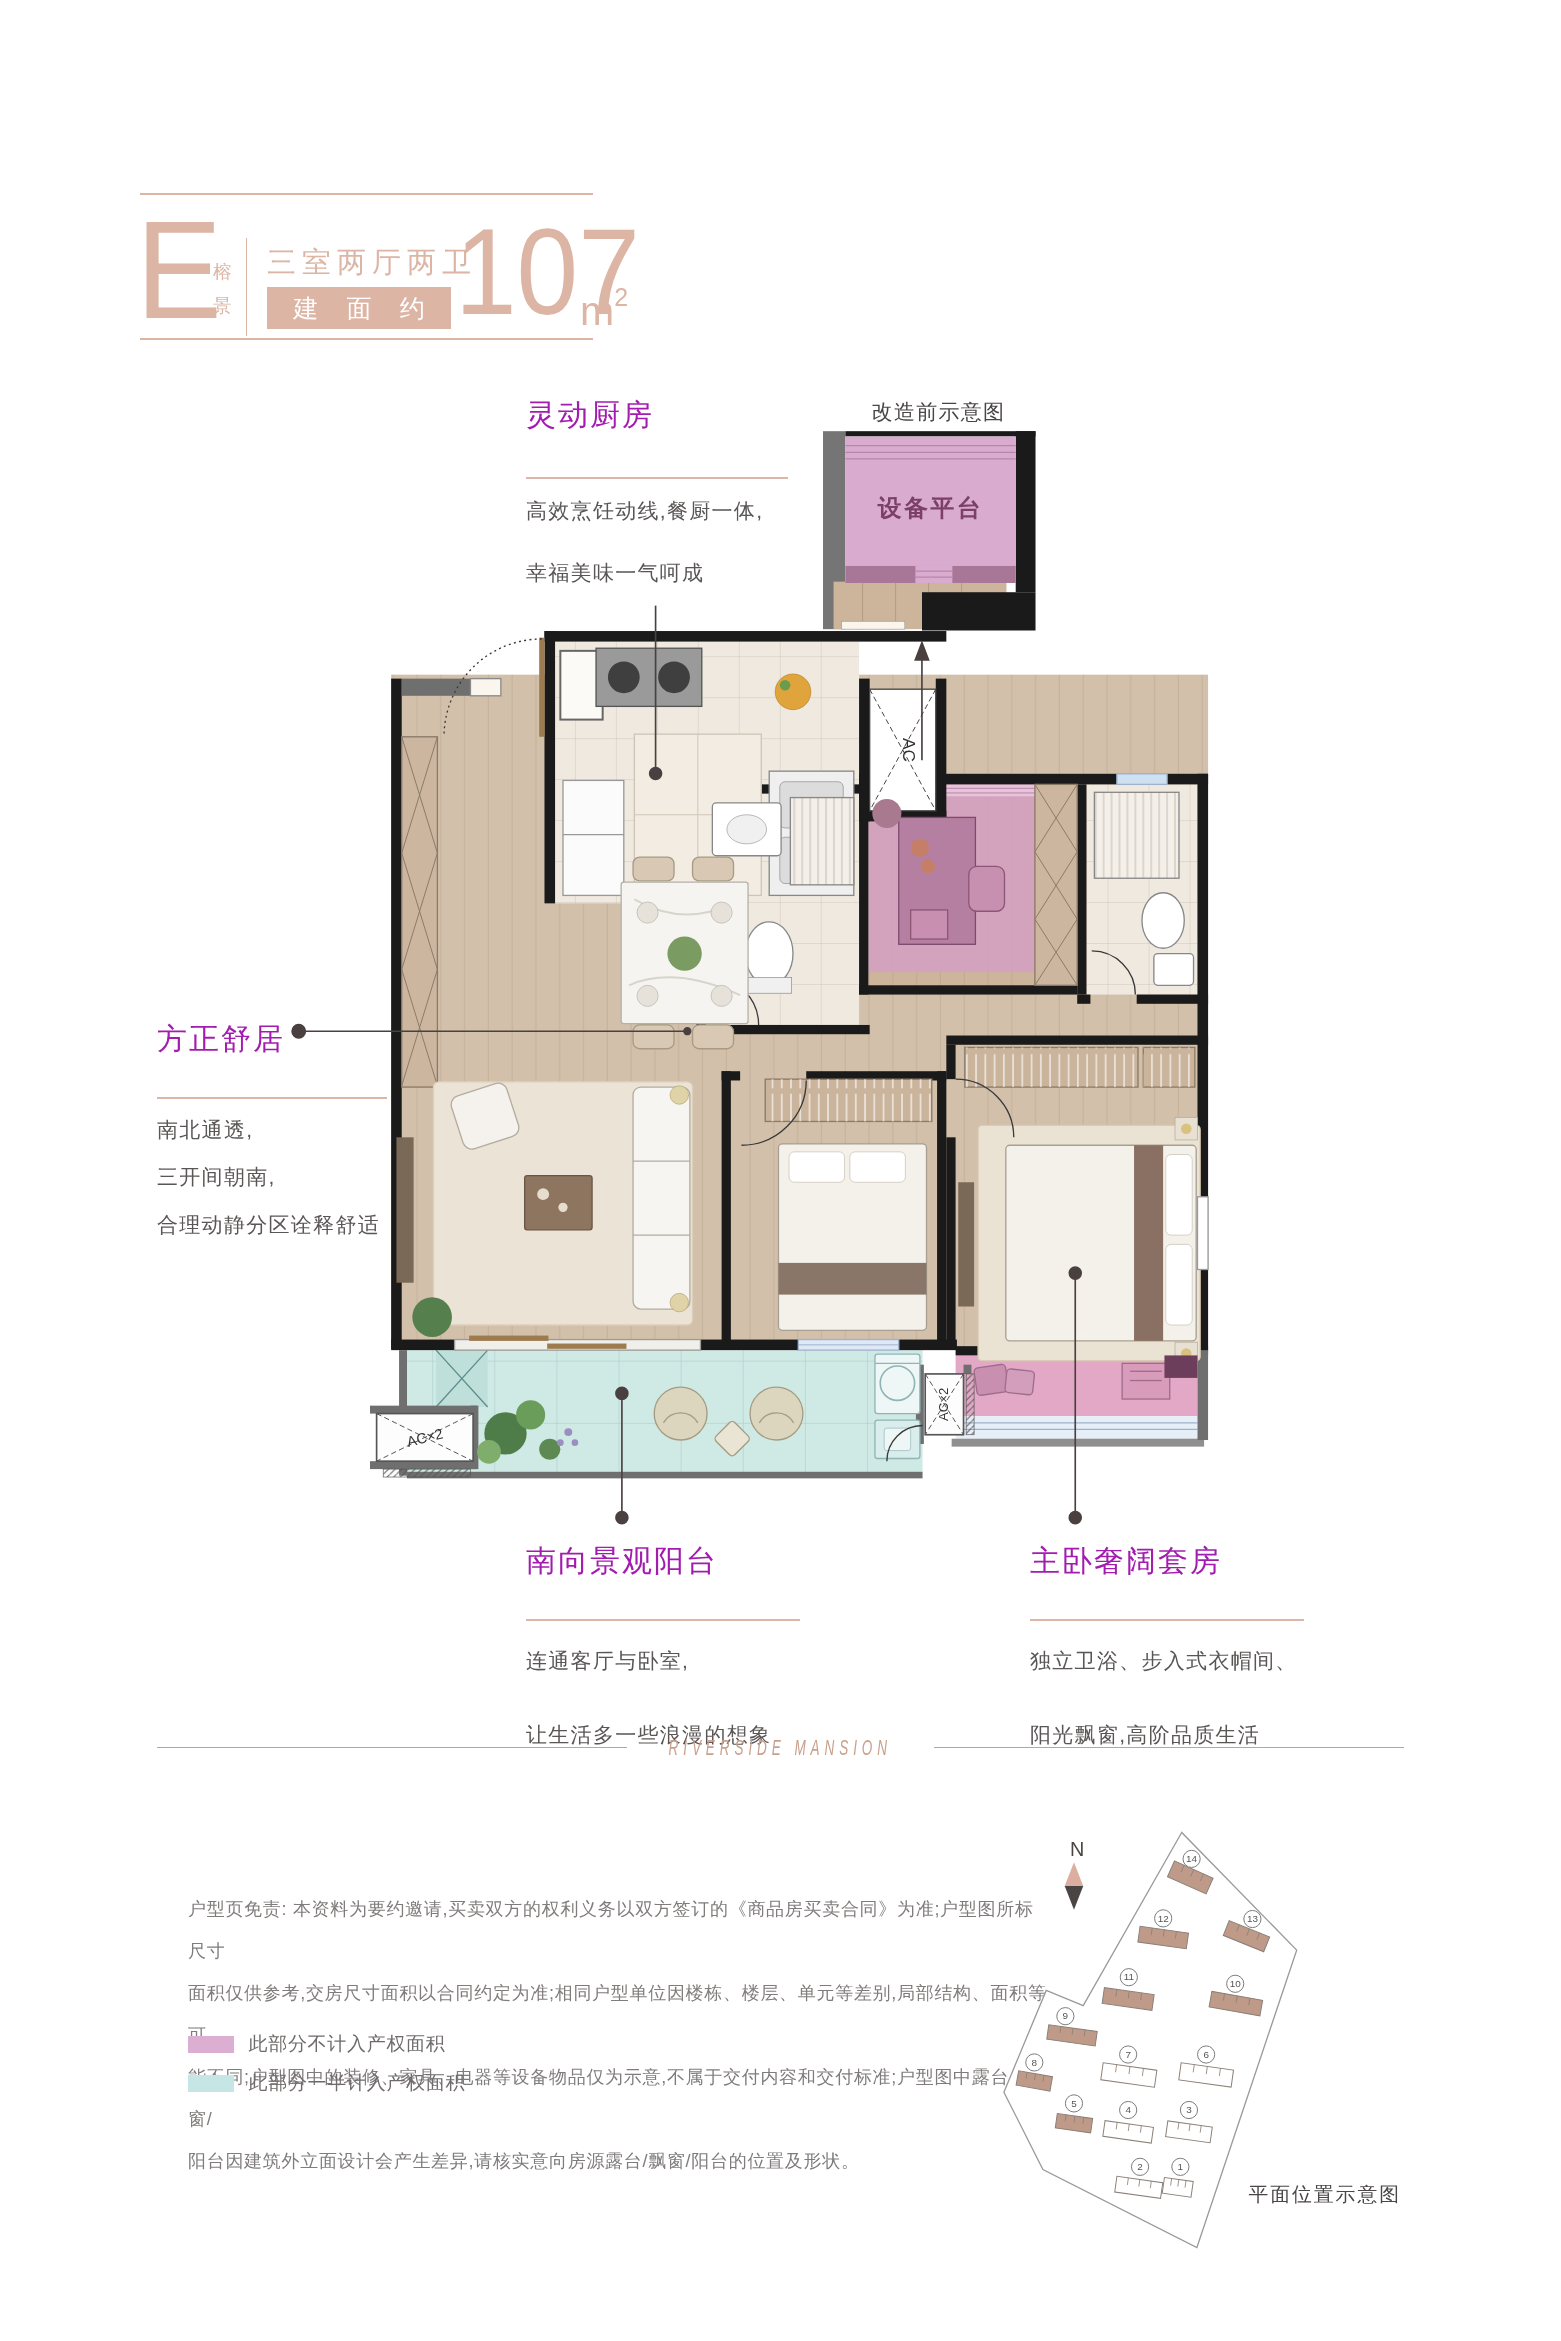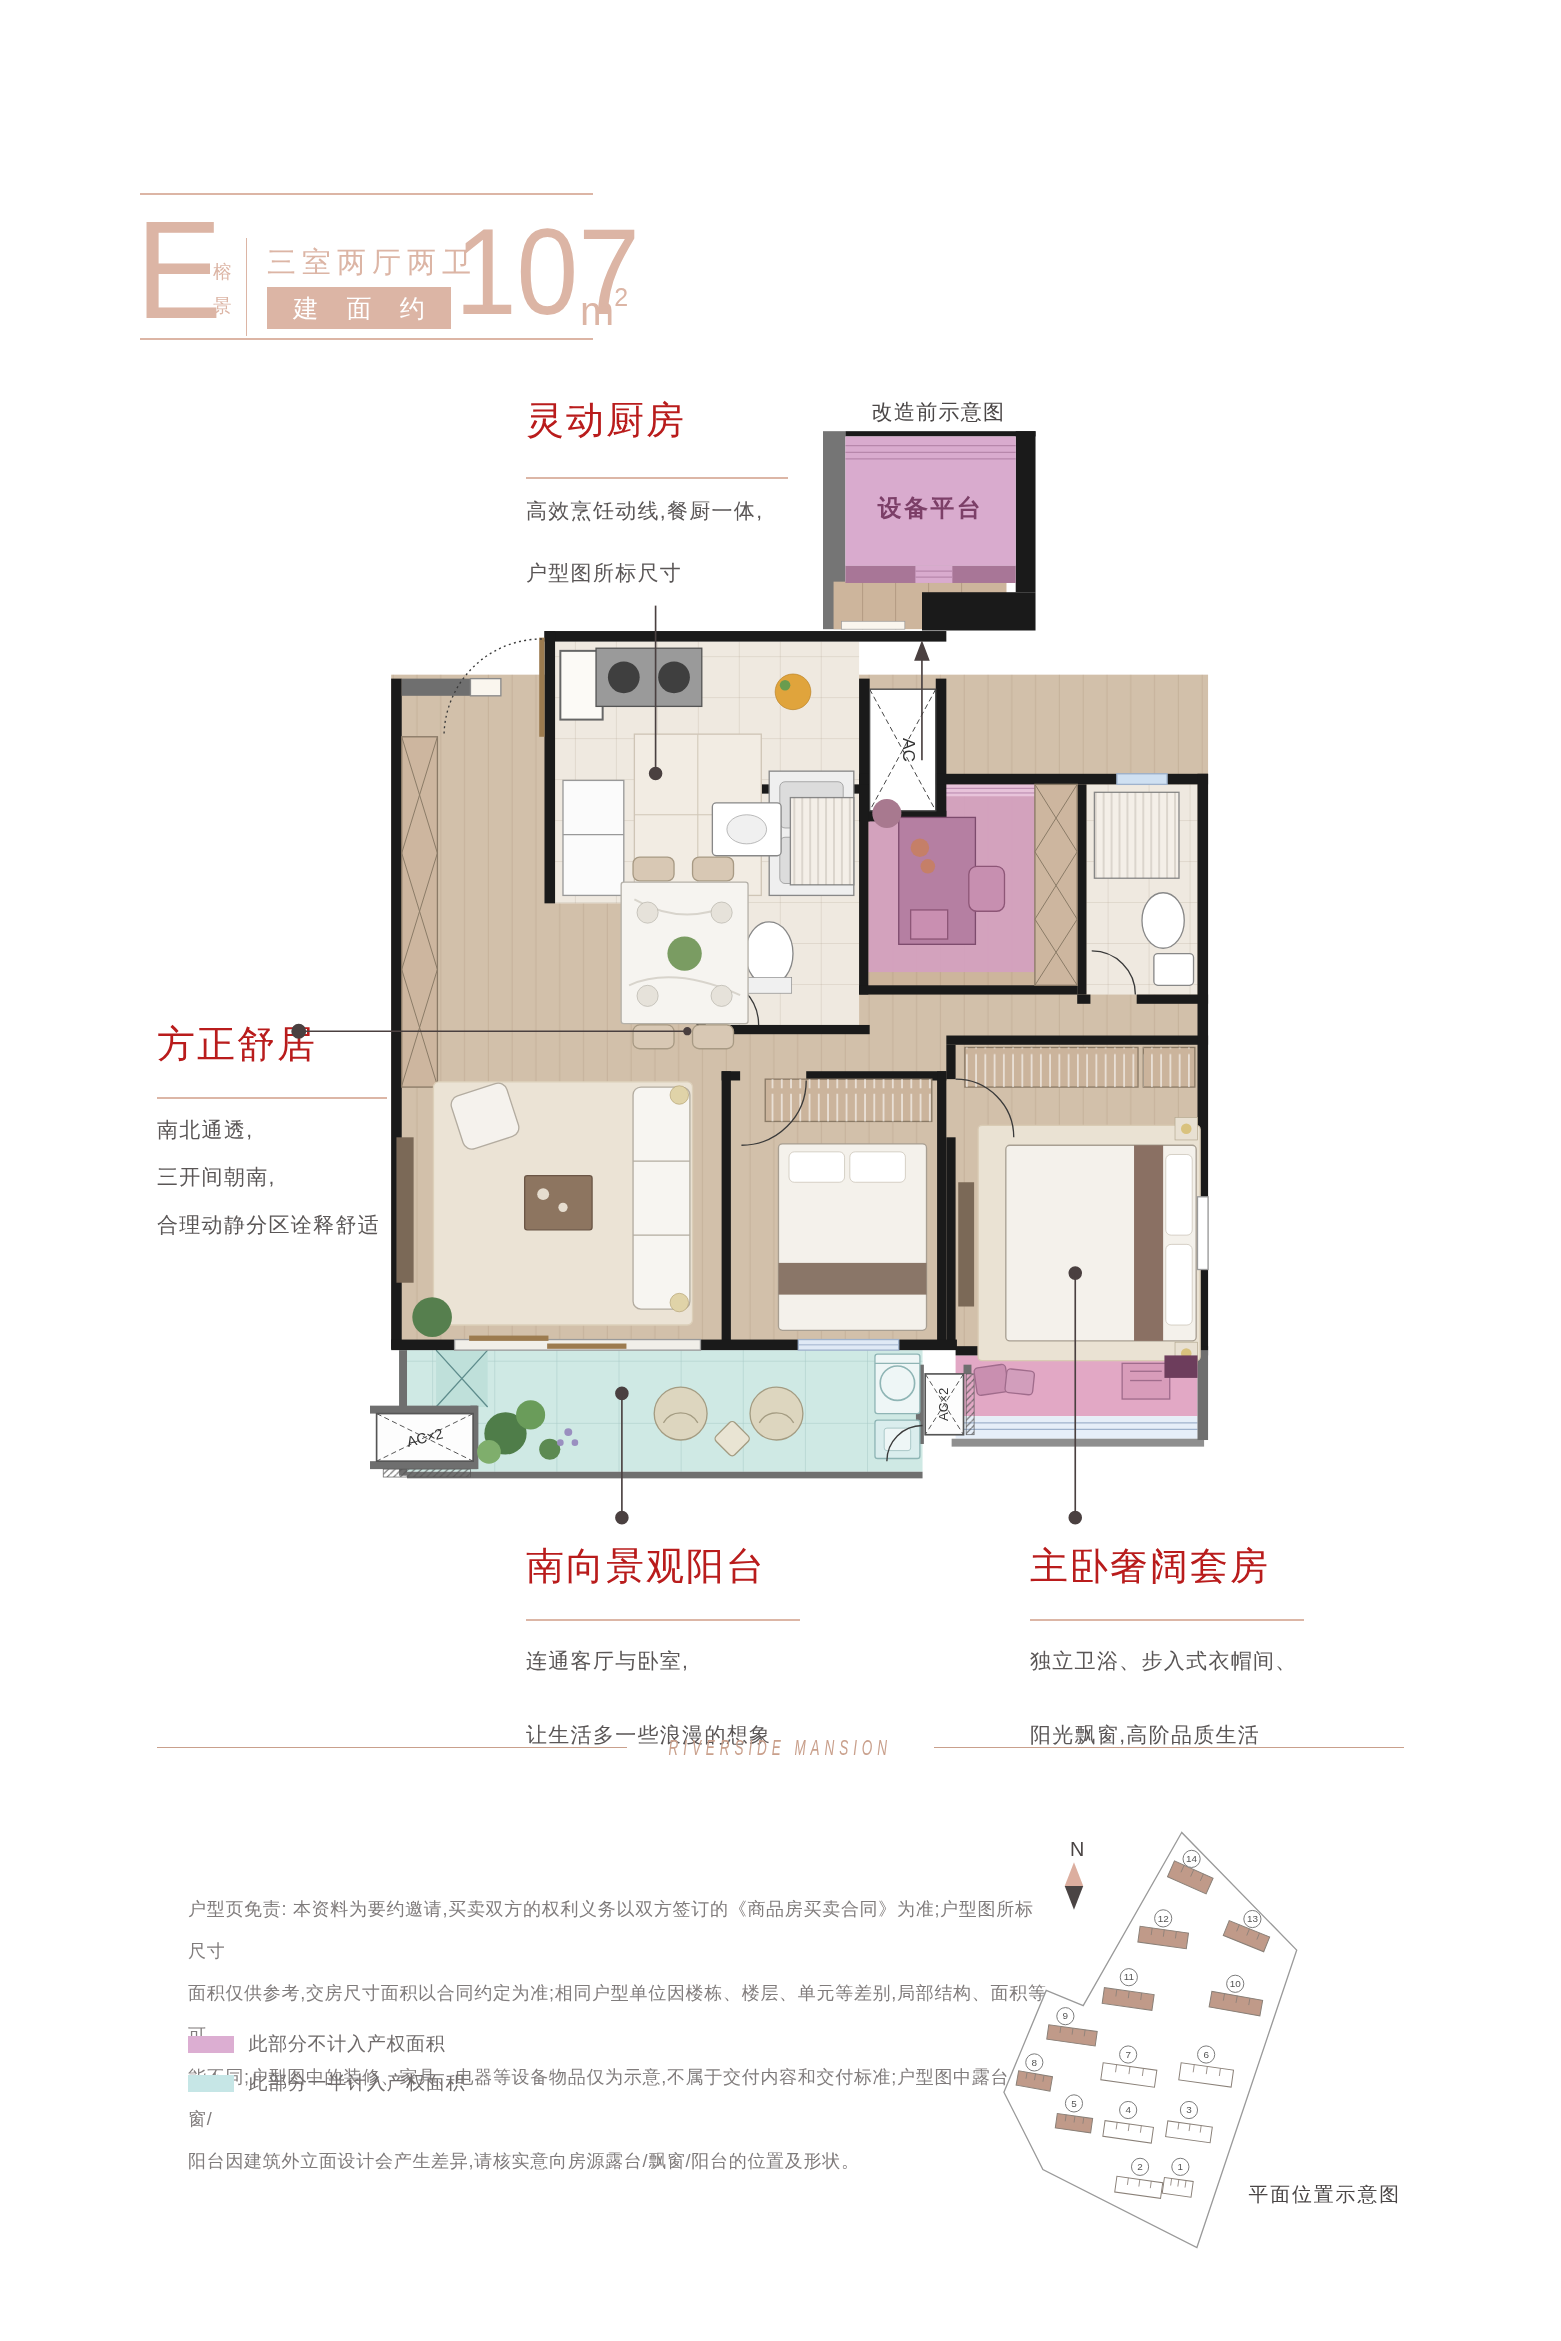--- a/index.html
+++ b/index.html
@@ -18,21 +18,21 @@
               font-size:29px;letter-spacing:6px;color:#dcb5a5;white-space:nowrap;}
   .hdr-areabox{position:absolute;left:267px;top:287px;width:184px;height:42px;background:#dcb5a5;
                display:flex;align-items:center;justify-content:center;font-size:25px;color:#fff;
                letter-spacing:10.6px;text-indent:10.6px;}
   .hdr-number{position:absolute;left:455px;top:210px;font-size:123px;line-height:1;font-weight:300;
               color:#dcb5a5;transform:scaleX(.9);transform-origin:left top;}
   .hdr-unit{position:absolute;left:580px;top:283px;font-size:41px;color:#dcb5a5;font-weight:300;}
   .hdr-unit sup{font-size:25px;vertical-align:18.5px;}
 
   
-  .sec-title{position:absolute;font-size:38px;color:#b91c1c;letter-spacing:2px;white-space:nowrap;}
+  .sec-title{position:absolute;font-size:30px;color:#a21caf;letter-spacing:2px;white-space:nowrap;}
   .sec-hr{position:absolute;height:2px;background:#dcb6a6;}
   .sec-line{position:absolute;font-size:21px;color:#5a5656;letter-spacing:1.3px;white-space:nowrap;}
   .diagram-caption{position:absolute;left:823px;top:398px;width:231px;text-align:center;
                    font-size:21px;color:#4a4646;letter-spacing:1.3px;}
 
   
   .brand{position:absolute;left:157px;top:1738px;width:1247px;display:flex;align-items:center;font-style:italic;}
   .brand .bline{flex:1;height:1.3px;background:#c9a08c;}
   .brand .btxt{padding:0 17px;font-size:16.5px;letter-spacing:6px;color:#c9a08c;
                transform:scale(.82,1.35);white-space:nowrap;}
@@ -64,21 +64,21 @@
     <div class="hdr-vline"></div>
     <div class="hdr-layout">三室两厅两卫</div>
     <div class="hdr-areabox">建 面 约</div>
     <div class="hdr-number">107</div>
     <div class="hdr-unit"><span>m</span><sup>2</sup></div>
   </div>
 
   <div class="sec-title" style="left:526px;top:395px;">灵动厨房</div>
   <div class="sec-hr" style="left:526px;top:477px;width:262px;"></div>
   <div class="sec-line" style="left:526px;top:497px;">高效烹饪动线,餐厨一体,</div>
-  <div class="sec-line" style="left:526px;top:559px;">户型图所标尺寸</div>
+  <div class="sec-line" style="left:526px;top:559px;">幸福美味一气呵成</div>
 
   <div class="diagram-caption">改造前示意图</div>
 
   <svg class="abs" style="left:823px;top:431px;" width="231" height="201" viewBox="0 0 350 304">
     <rect x="0" y="0" width="34" height="300" fill="#757575"></rect>
     <rect x="16" y="228" width="262" height="72" fill="#cdb59c"></rect>
     <g stroke="#b39b82" stroke-width="1.5">
       <line x1="60" y1="228" x2="60" y2="300"></line>
         <line x1="110" y1="228" x2="110" y2="300"></line>
       <line x1="160" y1="228" x2="160" y2="300"></line>

